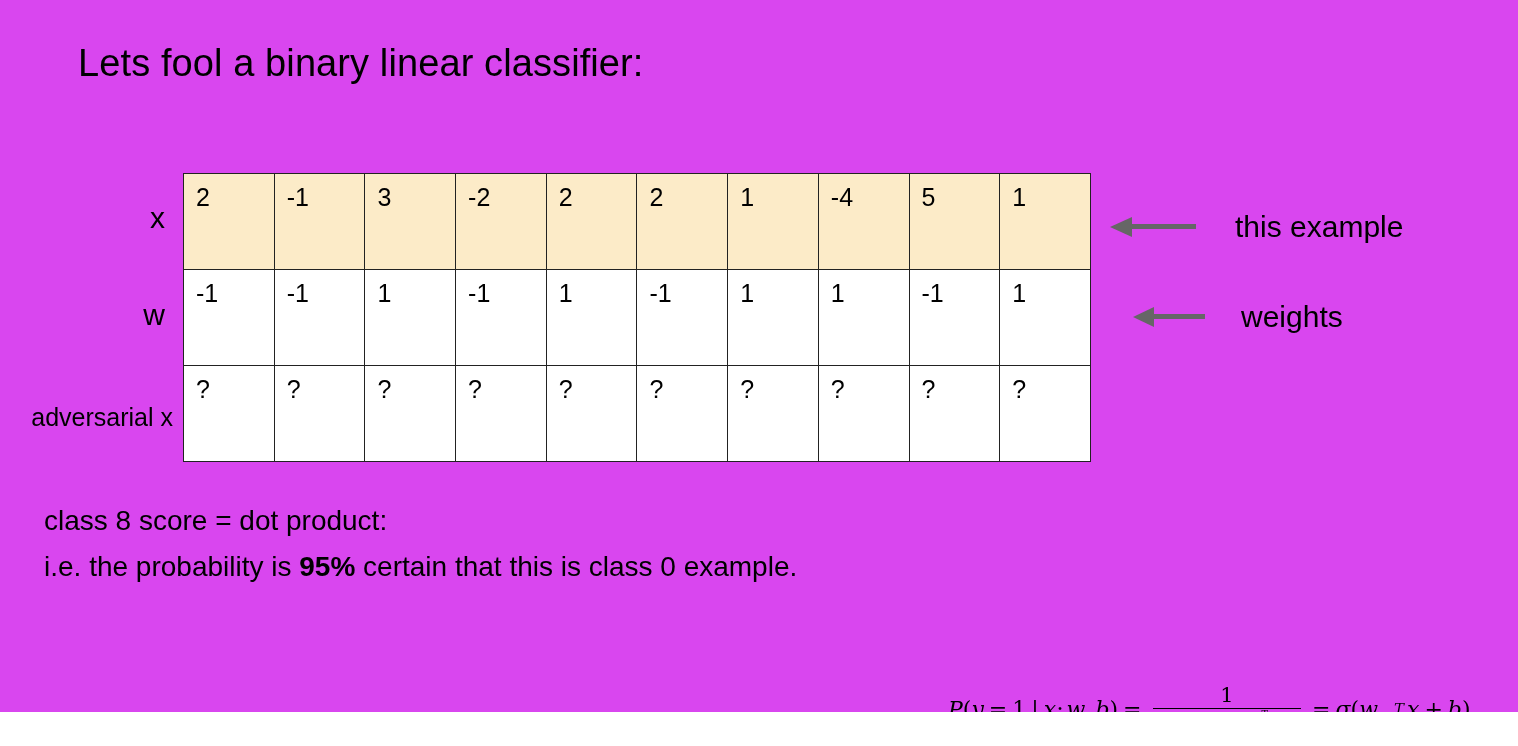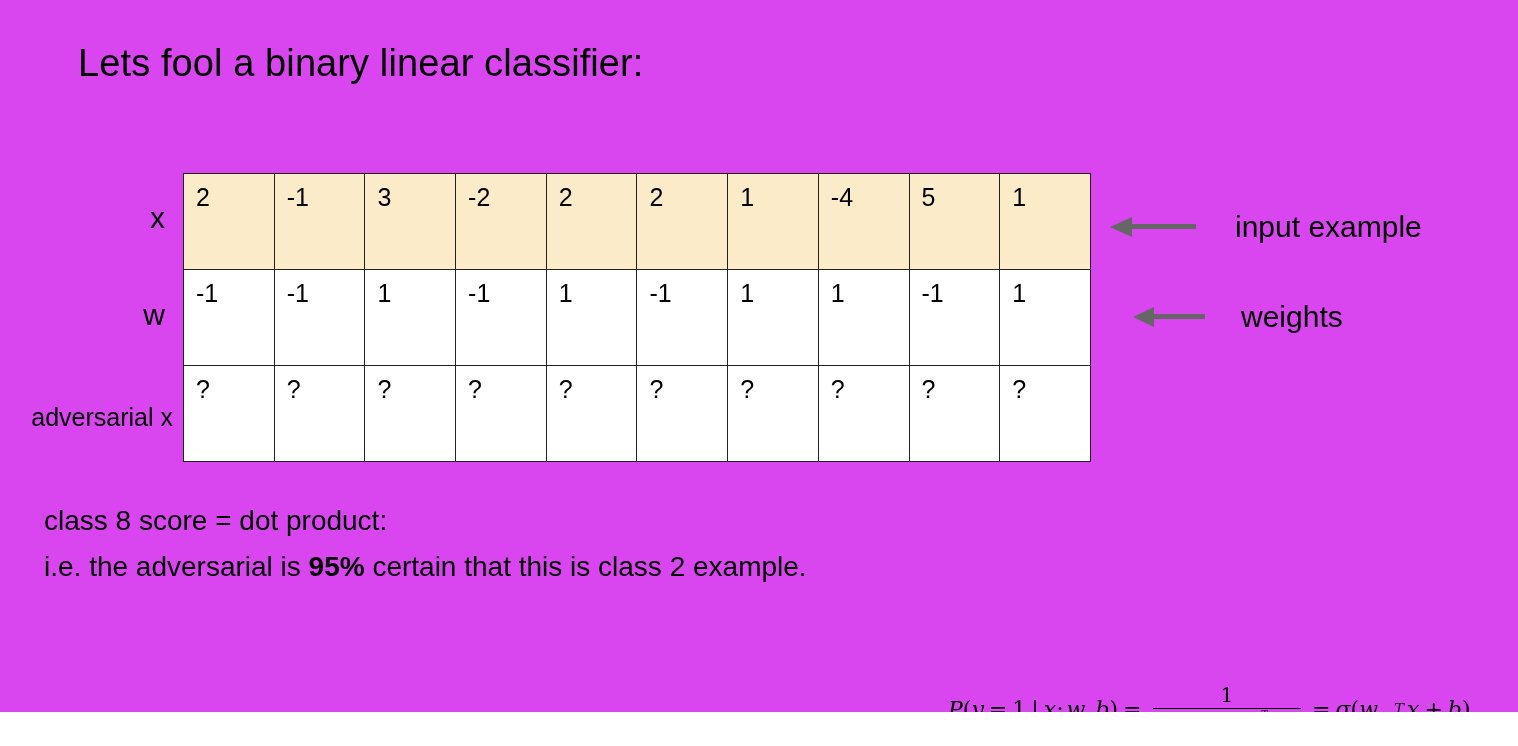--- a/index.html
+++ b/index.html
@@ -221,34 +221,34 @@
         <td>?</td>
       </tr>
     </tbody>
   </table>
 
   <div class="callout" id="callout-input">
     <svg class="arrow-svg" width="86" height="22" viewBox="0 0 86 22">
       <polygon points="0,11 22,1 22,21" fill="#666666"></polygon>
       <rect x="21" y="8" width="65" height="5" fill="#666666"></rect>
     </svg>
-    <span class="callout-label">input example</span>
+    <span class="callout-label">this example</span>
   </div>
 
   <div class="callout" id="callout-weights">
     <svg class="arrow-svg" width="72" height="22" viewBox="0 0 72 22">
       <polygon points="0,11 21,1 21,21" fill="#666666"></polygon>
       <rect x="20" y="8" width="52" height="5" fill="#666666"></rect>
     </svg>
     <span class="callout-label">weights</span>
   </div>
 
   <div id="body-text">
     <span class="line">class 8 score = dot product:</span>
-    <span class="line"><span>i.e. the adversarial is </span><b>95%</b><span> certain that this is class 2 example.</span></span>
+    <span class="line"><span>i.e. the probability is </span><b>95%</b><span> certain that this is class 0 example.</span></span>
   </div>
 
   <div id="formula">
     <span class="mi">P</span>
       <span>(</span>
       <span class="mi">y</span>
       <span class="op">=</span>
       <span>1</span>
       <span class="op">|</span>
       <span class="mi">x</span>

